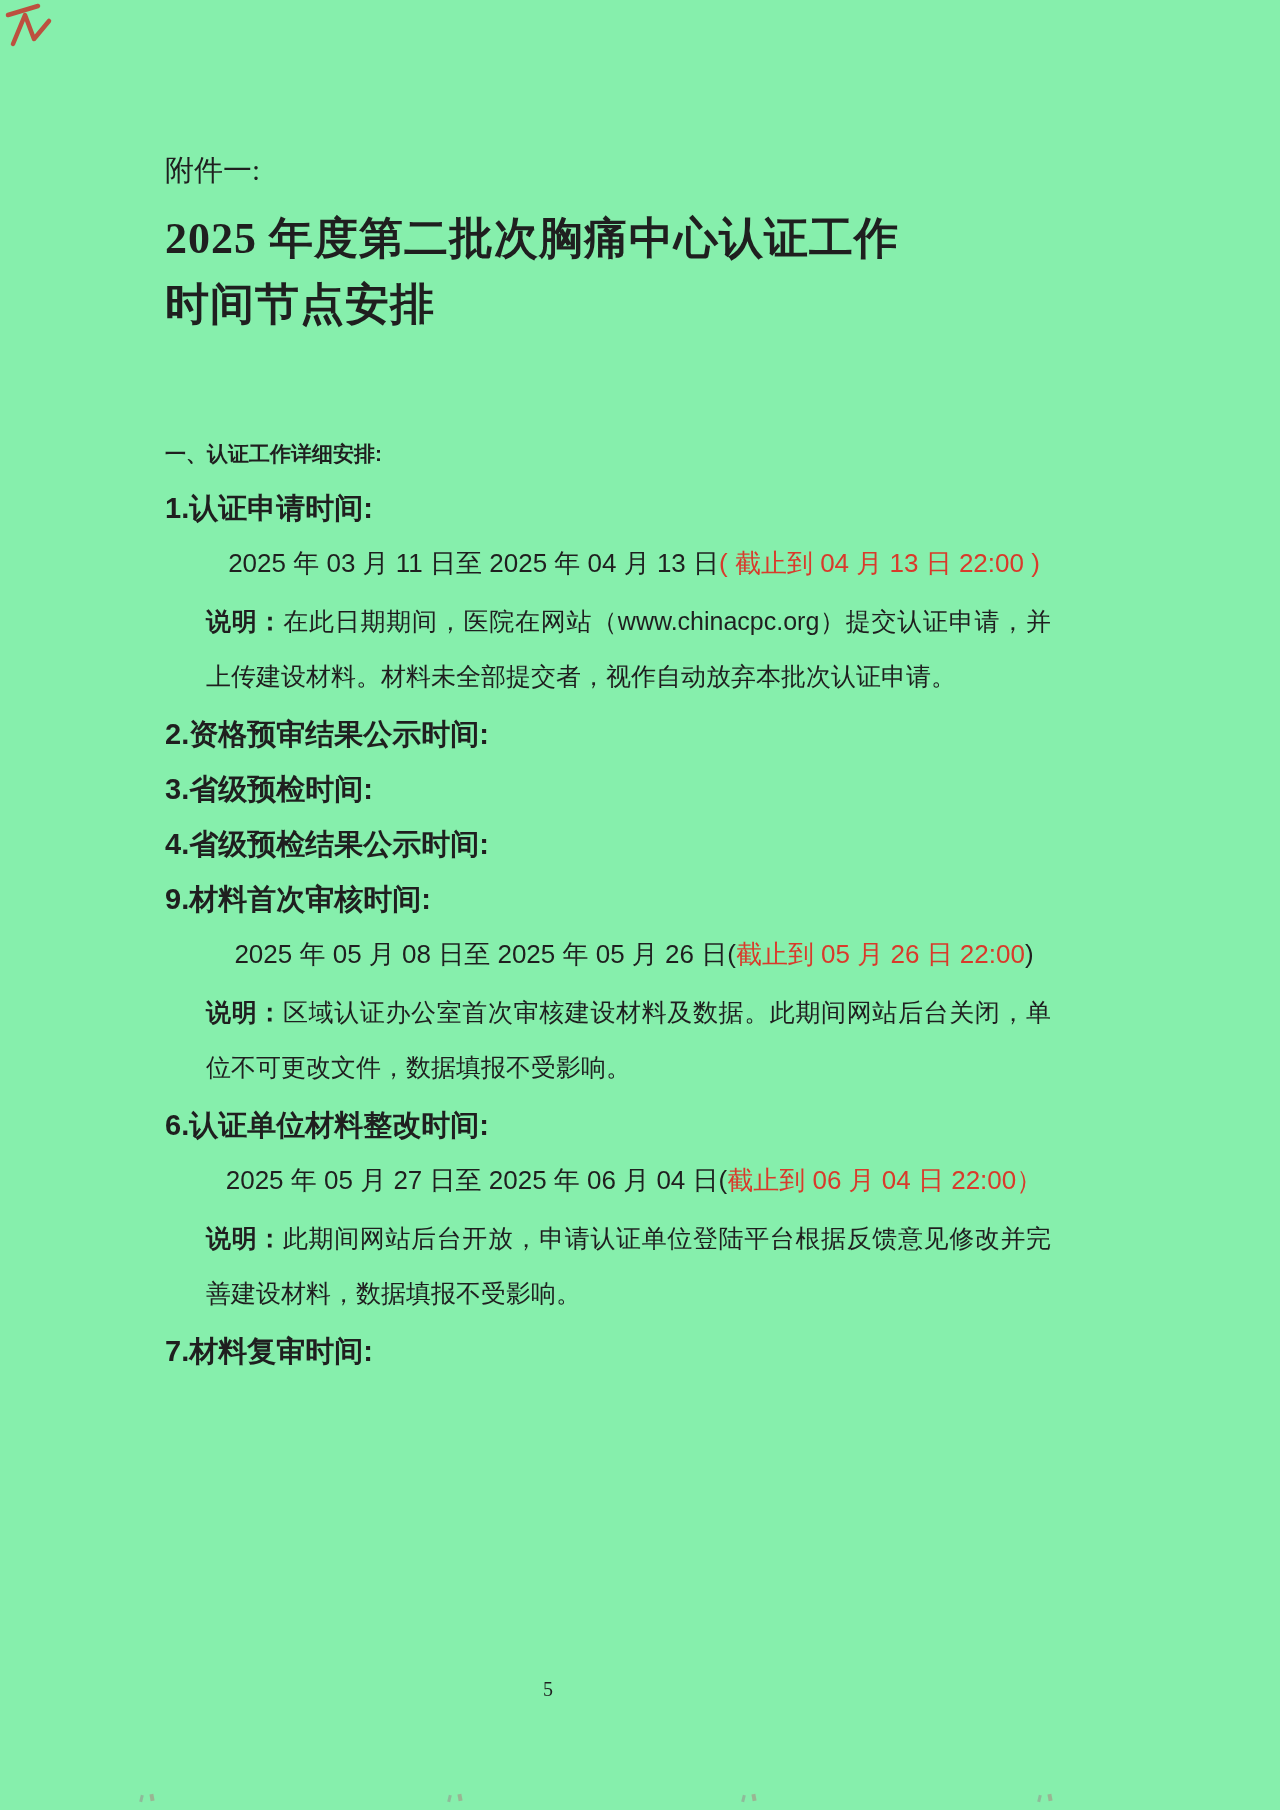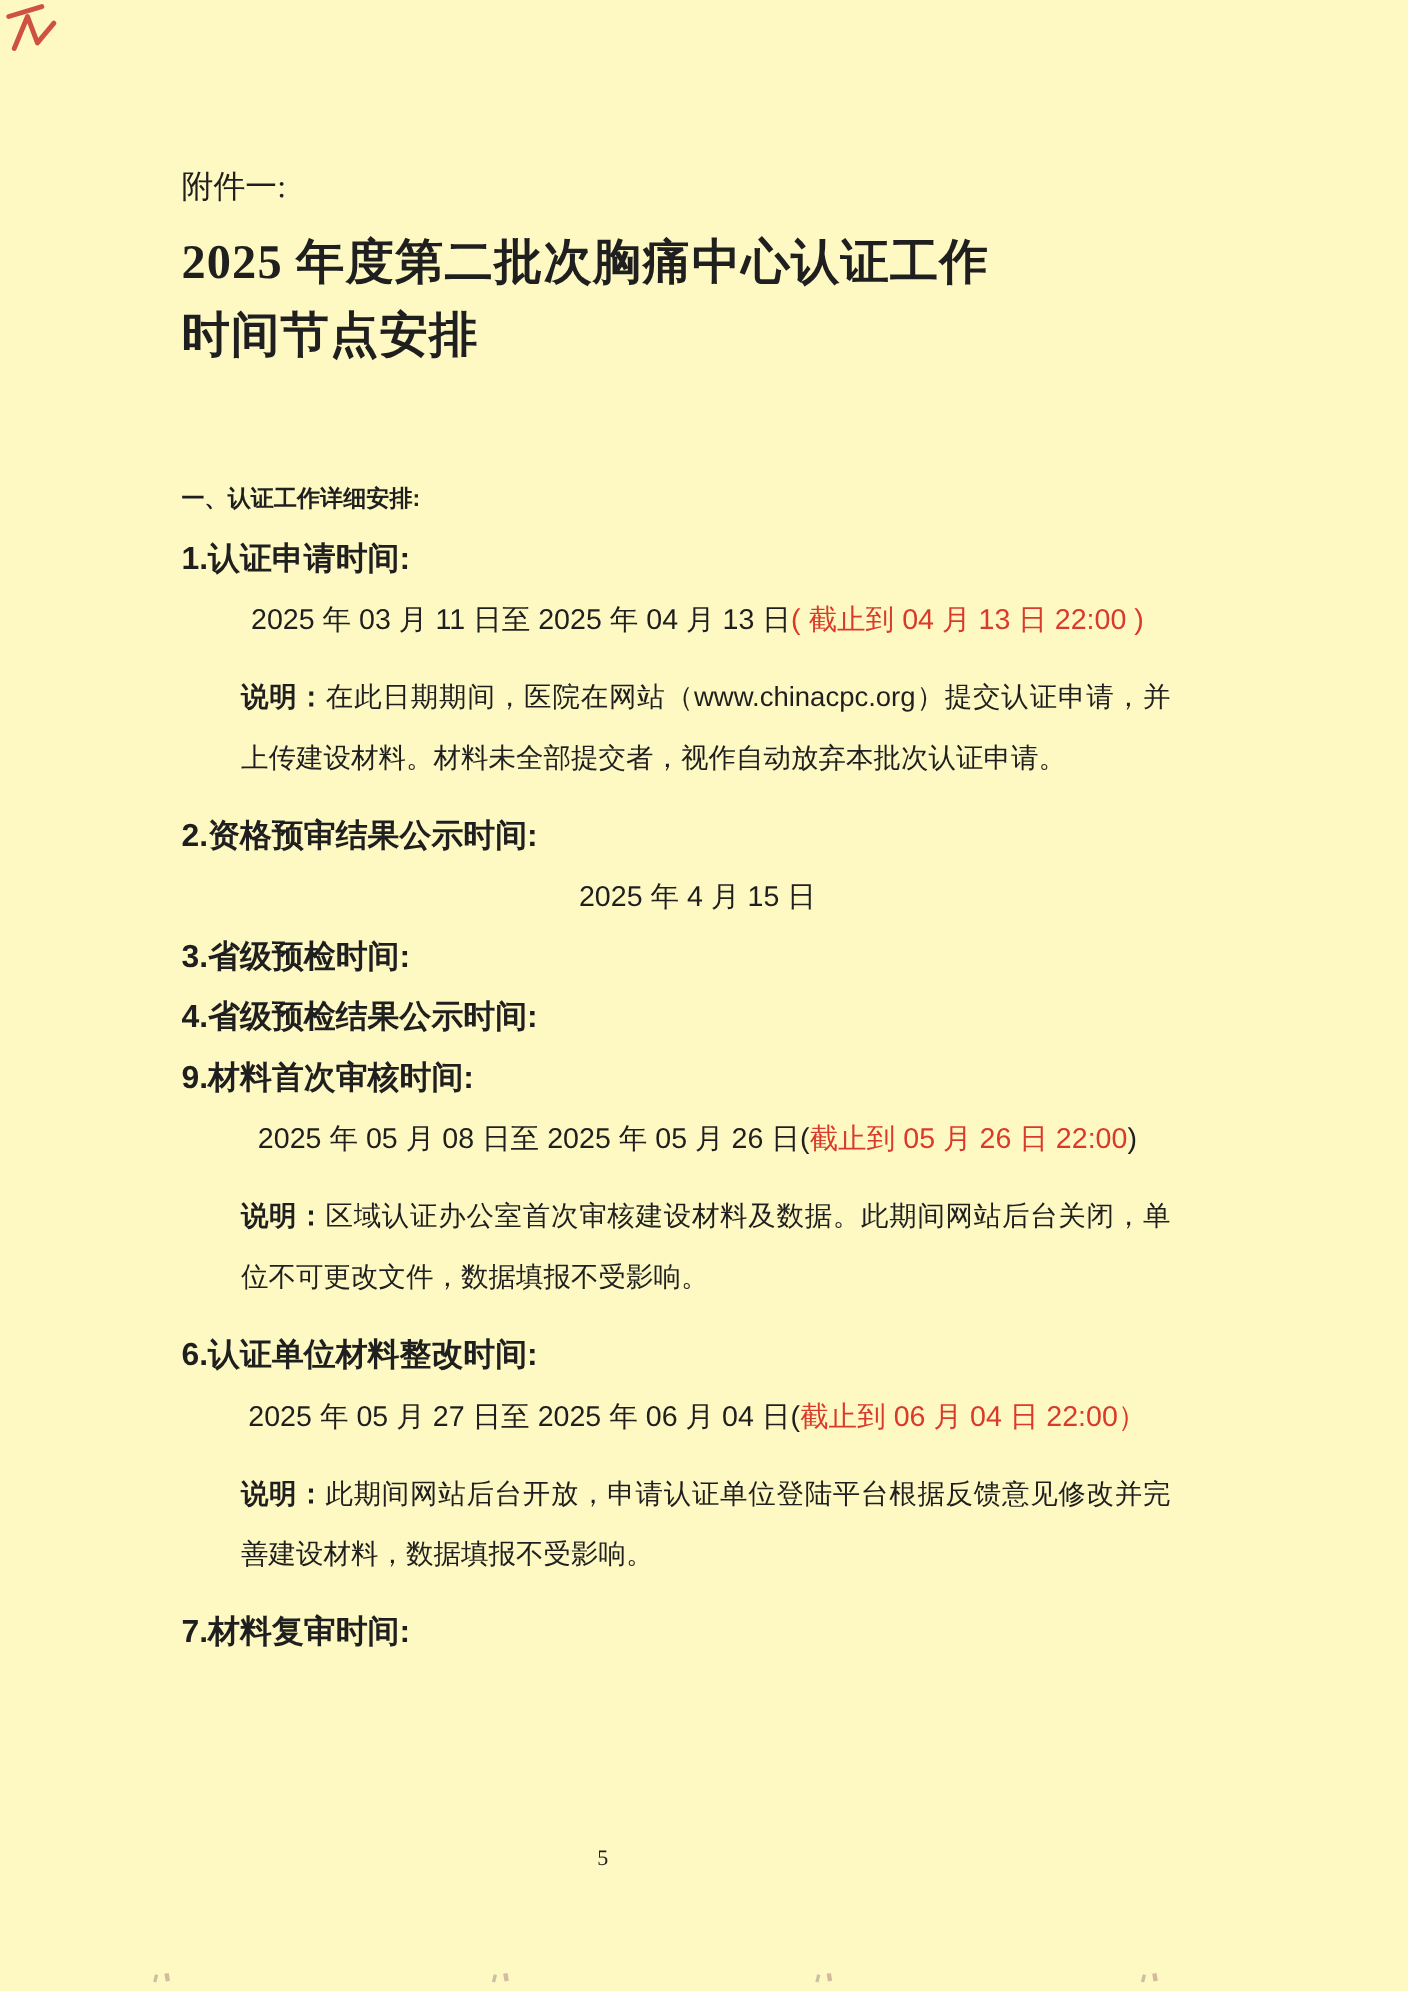--- a/index.html
+++ b/index.html
@@ -1,20 +1,20 @@
 <!DOCTYPE html>
 <html lang="zh" style="--red: #d93a2b;"><head>
 <meta charset="utf-8">
 <style>
   html,body{margin:0;padding:0;background:#e9e9e9;}
   .page{
     position:relative;
     width:1280px;height:1810px;
     margin:0 auto;
-    background:#fef9c3;
+    background:#86efac;
     font-family:"Liberation Sans",sans-serif;
     color:#1f1f1f;
     overflow:hidden;
   }
   .corner-mark{position:absolute;top:2px;left:4px;}
   .content{margin-left:165px;width:900px;padding-top:148px;}
   .attachment{
     font-family:"Liberation Serif",serif;
     font-size:29px;line-height:44px;
   }
@@ -26,21 +26,21 @@
     letter-spacing:1px;
   }
   .section-heading{
     margin-top:88px;
     font-size:21px;font-weight:bold;line-height:55px;
   }
   .item-heading{font-size:29px;font-weight:bold;line-height:55px;}
   .date-line{font-size:26px;line-height:55px;padding-left:38px;white-space:nowrap;text-align:center;}
   .red{color:var(--red,#d93a2b);}
   .note{
-    margin:16px;padding-left:38px;width:845px;
+    margin:3px;padding-left:38px;width:845px;
     font-size:25px;line-height:55px;
     text-align:justify;text-justify:inter-ideograph;
   }
   .note-label{font-weight:bold;}
   .page-number{
     position:absolute;top:1678px;left:0;width:1096px;
     text-align:center;
     font-family:"Liberation Serif",serif;font-size:20px;
   }
   .artifact{position:absolute;top:1793px;width:18px;height:11px;opacity:.5;}
@@ -71,21 +71,20 @@
     <div class="section-heading">一、认证工作详细安排:</div>
 
     <div class="item">
       <div class="item-heading">1.认证申请时间:</div>
       <div class="date-line"><span>2025 年 03 月 11 日至 2025 年 04 月 13 日</span><span class="red">( 截止到 04 月 13 日 22:00 )</span></div>
       <p class="note"><span class="note-label">说明：</span><span>在此日期期间，医院在网站（www.chinacpc.org）提交认证申请，并上传建设材料。材料未全部提交者，视作自动放弃本批次认证申请。</span></p>
     </div>
 
     <div class="item">
       <div class="item-heading">2.资格预审结果公示时间:</div>
-      <div class="date-line"><span>2025 年 4 月 15 日</span></div>
     </div>
 
     <div class="item">
       <div class="item-heading">3.省级预检时间:</div>
     </div>
 
     <div class="item">
       <div class="item-heading">4.省级预检结果公示时间:</div>
     </div>
 

